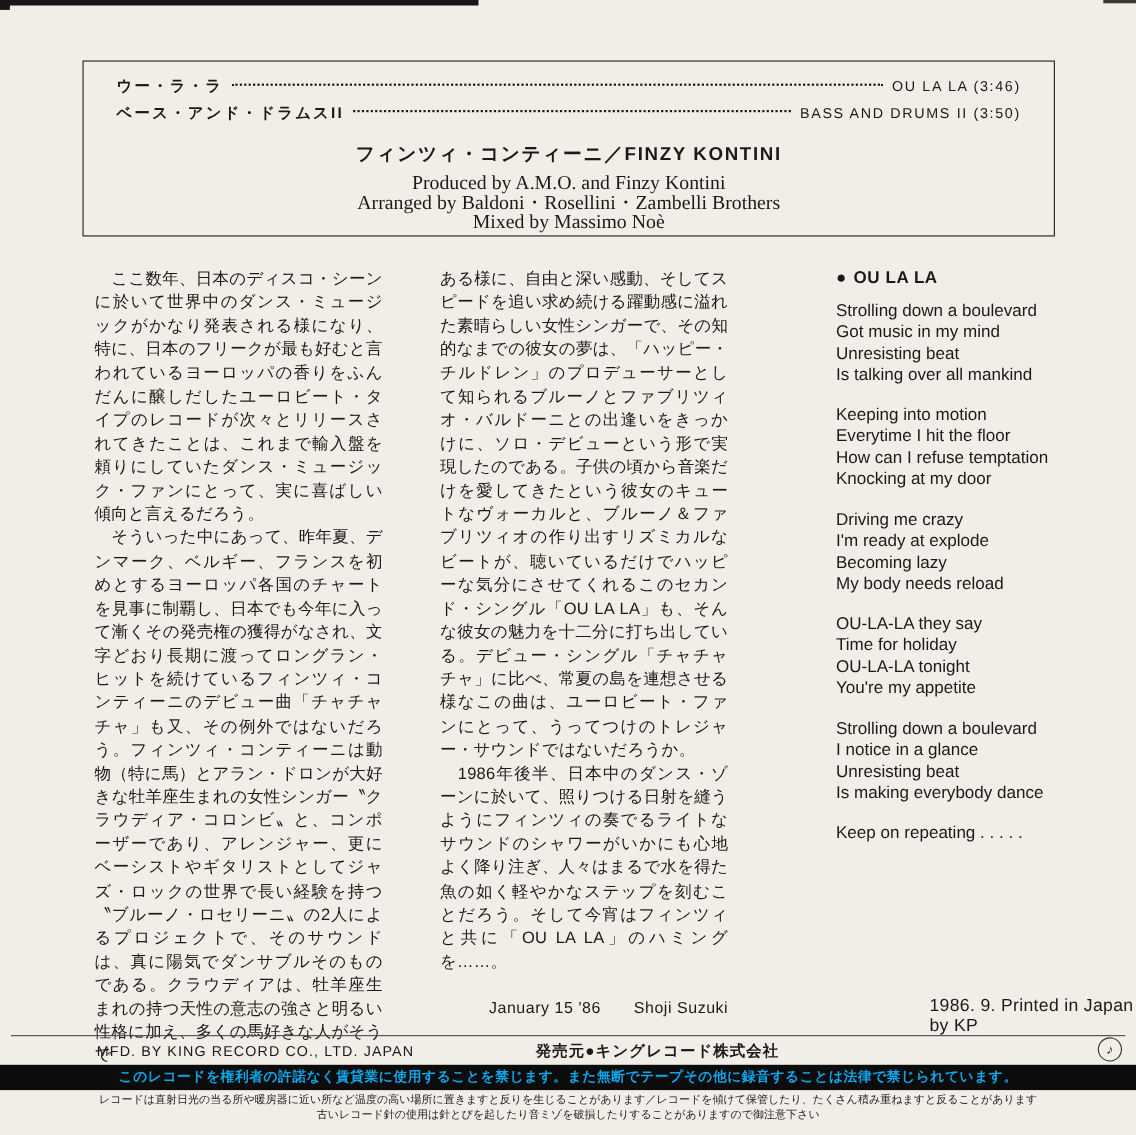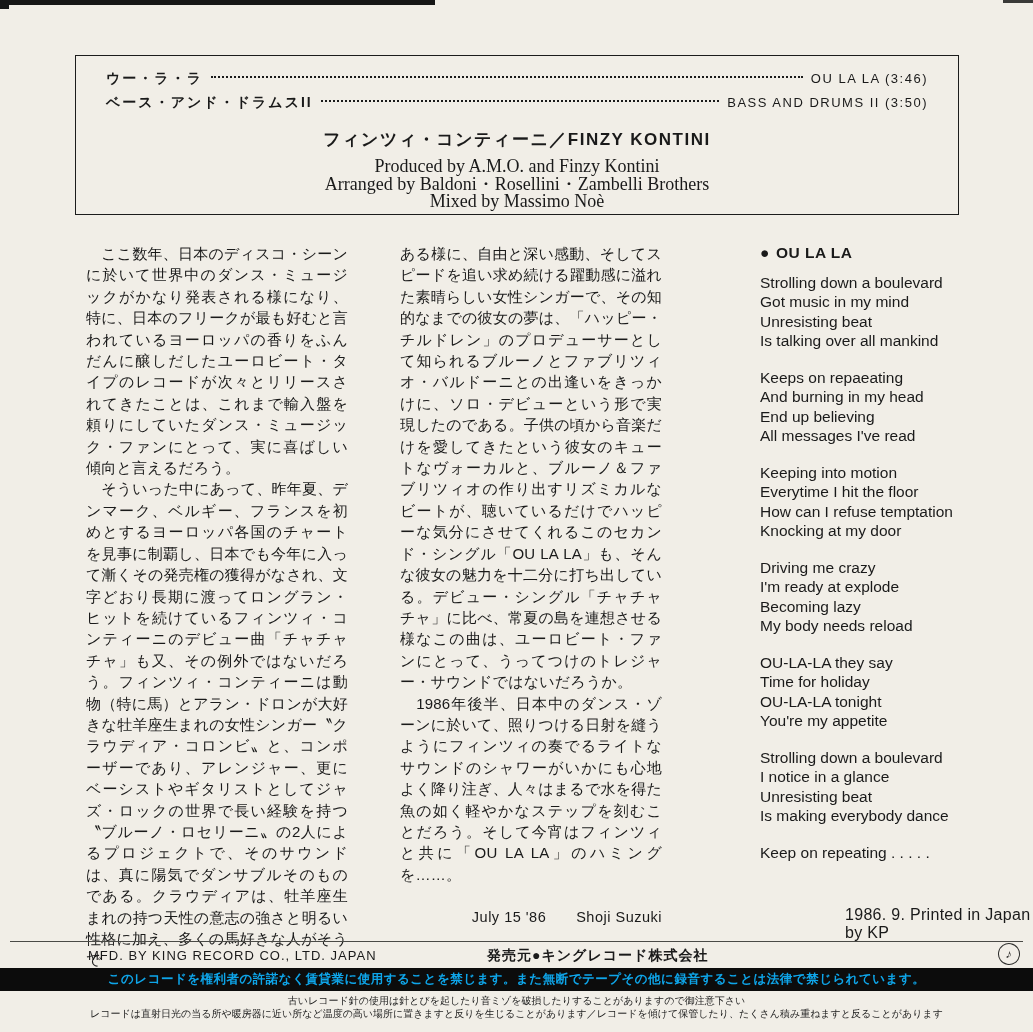--- a/index.html
+++ b/index.html
@@ -147,37 +147,33 @@
 
   <div class="jp-col" id="col1">
     <p>　ここ数年、日本のディスコ・シーンに於いて世界中のダンス・ミュージックがかなり発表される様になり、特に、日本のフリークが最も好むと言われているヨーロッパの香りをふんだんに醸しだしたユーロビート・タイプのレコードが次々とリリースされてきたことは、これまで輸入盤を頼りにしていたダンス・ミュージック・ファンにとって、実に喜ばしい傾向と言えるだろう。</p>
     <p>　そういった中にあって、昨年夏、デンマーク、ベルギー、フランスを初めとするヨーロッパ各国のチャートを見事に制覇し、日本でも今年に入って漸くその発売権の獲得がなされ、文字どおり長期に渡ってロングラン・ヒットを続けているフィンツィ・コンティーニのデビュー曲「チャチャチャ」も又、その例外ではないだろう。フィンツィ・コンティーニは動物（特に馬）とアラン・ドロンが大好きな牡羊座生まれの女性シンガー〝クラウディア・コロンビ〟と、コンポーザーであり、アレンジャー、更にベーシストやギタリストとしてジャズ・ロックの世界で長い経験を持つ〝ブルーノ・ロセリーニ〟の2人によるプロジェクトで、そのサウンドは、真に陽気でダンサブルそのものである。クラウディアは、牡羊座生まれの持つ天性の意志の強さと明るい性格に加え、多くの馬好きな人がそうで</p>
   </div>
 
   <div class="jp-col" id="col2">
     <p>ある様に、自由と深い感動、そしてスピードを追い求め続ける躍動感に溢れた素晴らしい女性シンガーで、その知的なまでの彼女の夢は、「ハッピー・チルドレン」のプロデューサーとして知られるブルーノとファブリツィオ・バルドーニとの出逢いをきっかけに、ソロ・デビューという形で実現したのである。子供の頃から音楽だけを愛してきたという彼女のキュートなヴォーカルと、ブルーノ＆ファブリツィオの作り出すリズミカルなビートが、聴いているだけでハッピーな気分にさせてくれるこのセカンド・シングル「OU LA LA」も、そんな彼女の魅力を十二分に打ち出している。デビュー・シングル「チャチャチャ」に比べ、常夏の島を連想させる様なこの曲は、ユーロビート・ファンにとって、うってつけのトレジャー・サウンドではないだろうか。</p>
     <p>　1986年後半、日本中のダンス・ゾーンに於いて、照りつける日射を縫うようにフィンツィの奏でるライトなサウンドのシャワーがいかにも心地よく降り注ぎ、人々はまるで水を得た魚の如く軽やかなステップを刻むことだろう。そして今宵はフィンツィと共に「OU LA LA」のハミングを……。</p>
     <div class="signoff">
-      <span>July 15 '86</span>
+      <span>January 15 '86</span>
       <span>Shoji Suzuki</span>
     </div>
   </div>
 
   <div class="lyrics-col">
     <div class="lyrics-heading">
       <span class="bullet">●</span><span>OU LA LA</span>
     </div>
     <div class="stanza">Strolling down a boulevard
 Got music in my mind
 Unresisting beat
 Is talking over all mankind</div>
-    <div class="stanza">Keeps on repaeating
-And burning in my head
-End up believing
-All messages I've read</div>
     <div class="stanza">Keeping into motion
 Everytime I hit the floor
 How can I refuse temptation
 Knocking at my door</div>
     <div class="stanza">Driving me crazy
 I'm ready at explode
 Becoming lazy
 My body needs reload</div>
     <div class="stanza">OU-LA-LA they say
 Time for holiday
@@ -192,17 +188,17 @@
 
   <div class="footer-rule"></div>
   <div class="footer-left">MFD. BY KING RECORD CO., LTD. JAPAN</div>
   <div class="footer-center">発売元●キングレコード株式会社</div>
   <div class="footer-right">1986. 9.  Printed in Japan by KP</div>
   <div class="mark-circle">♪</div>
 
   <div class="rights-bar">このレコードを権利者の許諾なく賃貸業に使用することを禁じます。また無断でテープその他に録音することは法律で禁じられています。</div>
 
   <div class="care-notes">
+    <p>レコードは直射日光の当る所や暖房器に近い所など温度の高い場所に置きますと反りを生じることがあります／レコードを傾けて保管したり、たくさん積み重ねますと反ることがあります</p>
     <p>古いレコード針の使用は針とびを起したり音ミゾを破損したりすることがありますので御注意下さい</p>
-    <p>レコードは直射日光の当る所や暖房器に近い所など温度の高い場所に置きますと反りを生じることがあります／レコードを傾けて保管したり、たくさん積み重ねますと反ることがあります</p>
   </div>
 
 </div>
 
 </body></html>

